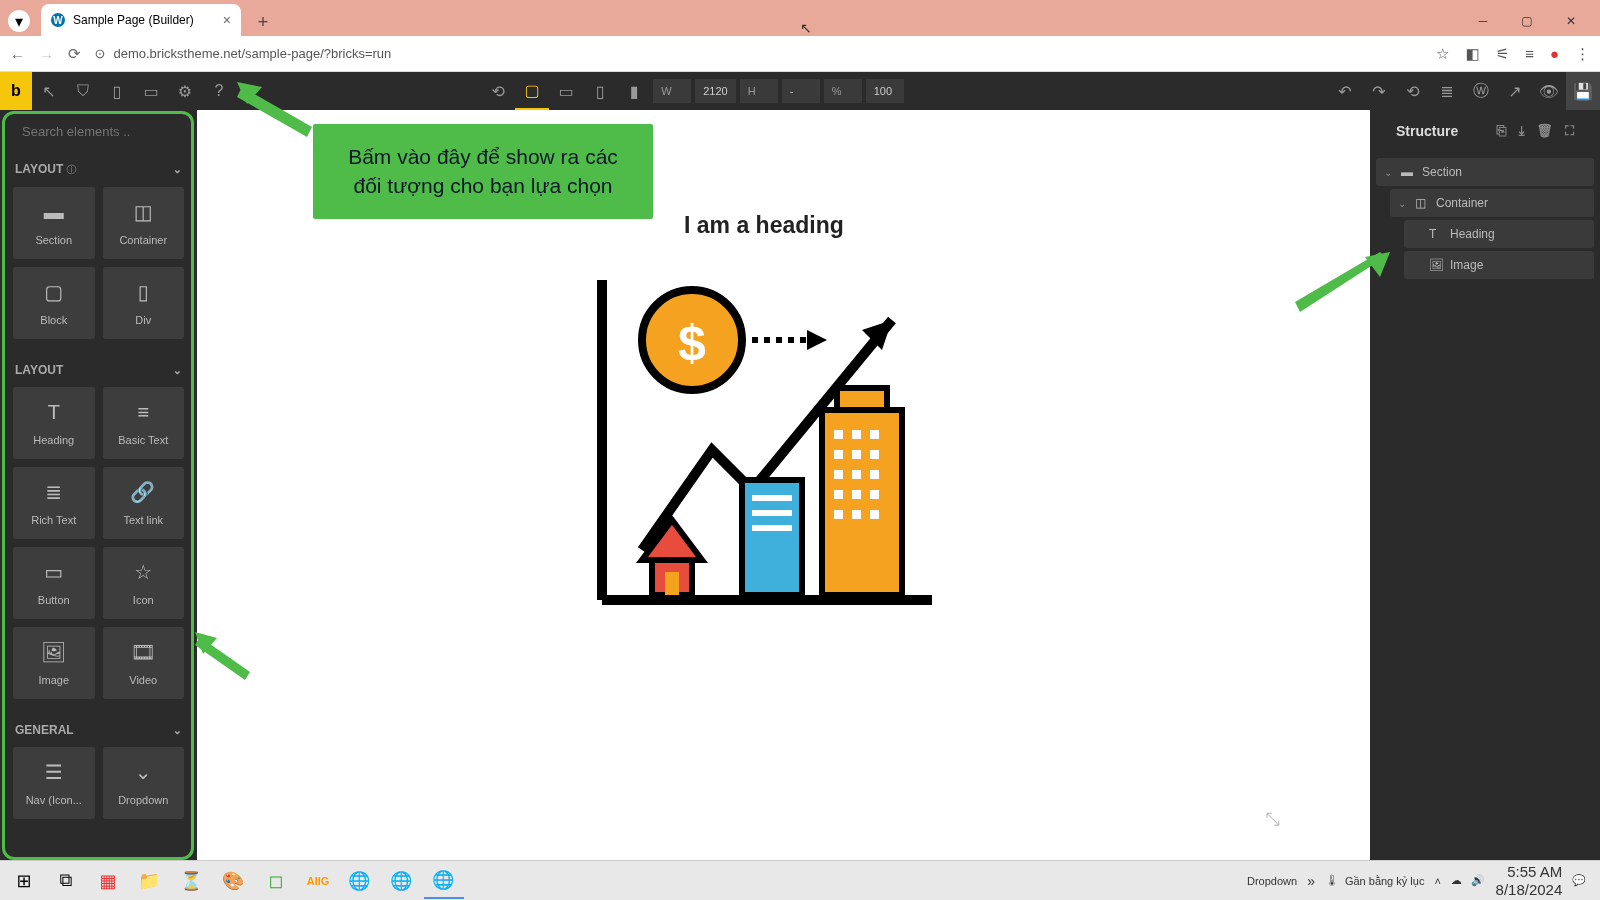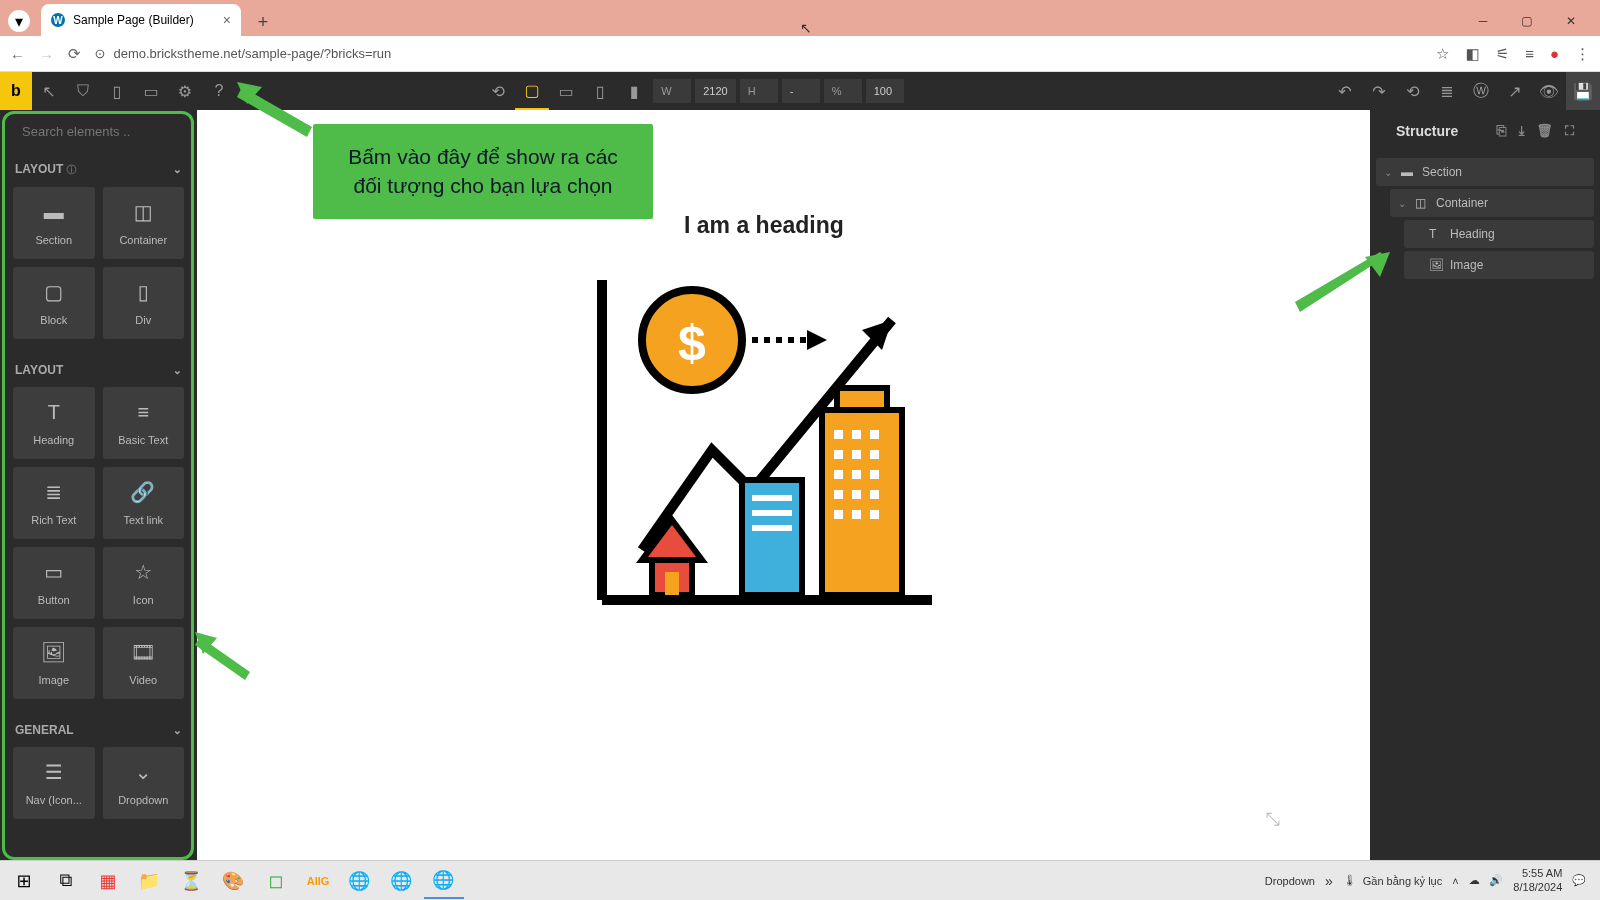--- a/index.html
+++ b/index.html
@@ -50,21 +50,21 @@
 .tree-row{display:flex;align-items:center;gap:7px;color:#bbb;font-size:12px;height:28px;padding:0 8px;cursor:pointer;border-radius:3px;background:#3a3a3a;margin-bottom:3px}
 .tree-row .tog{width:10px;font-size:10px;color:#888}
 .tree-row .ico{width:14px;font-size:12px}
 .tree-row.d1{margin-left:14px}
 .tree-row.d2{margin-left:28px}
 .callout{position:absolute;background:#4fbb48;color:#0f172a;padding:18px 24px;font-size:21px;line-height:1.4;border-radius:2px;z-index:20}
 .arrow{position:absolute;z-index:21}
 .taskbar{height:40px;background:#e8e8e8;display:flex;align-items:center;padding:0 4px;gap:2px;border-top:1px solid #ccc}
 .tb-app{width:40px;height:36px;display:flex;align-items:center;justify-content:center;font-size:18px;cursor:pointer}
 .tb-tray{margin-left:auto;display:flex;align-items:center;gap:10px;font-size:11px;color:#333;padding-right:10px}
-.tb-time{text-align:right;font-size:11px;line-height:1.2}
+.tb-time{text-align:right;font-size:15px;line-height:1.2}
 </style>
 </head>
 <body>
 
 <div class="browser-frame">
   <div class="tab-bar">
     <div style="width:22px;height:22px;background:#fff;border-radius:50%;display:flex;align-items:center;justify-content:center;margin-right:6px;margin-bottom:4px">▾</div>
     <div class="tab">
       <span class="wp-icon">W</span>
       <span>Sample Page (Builder)</span>

